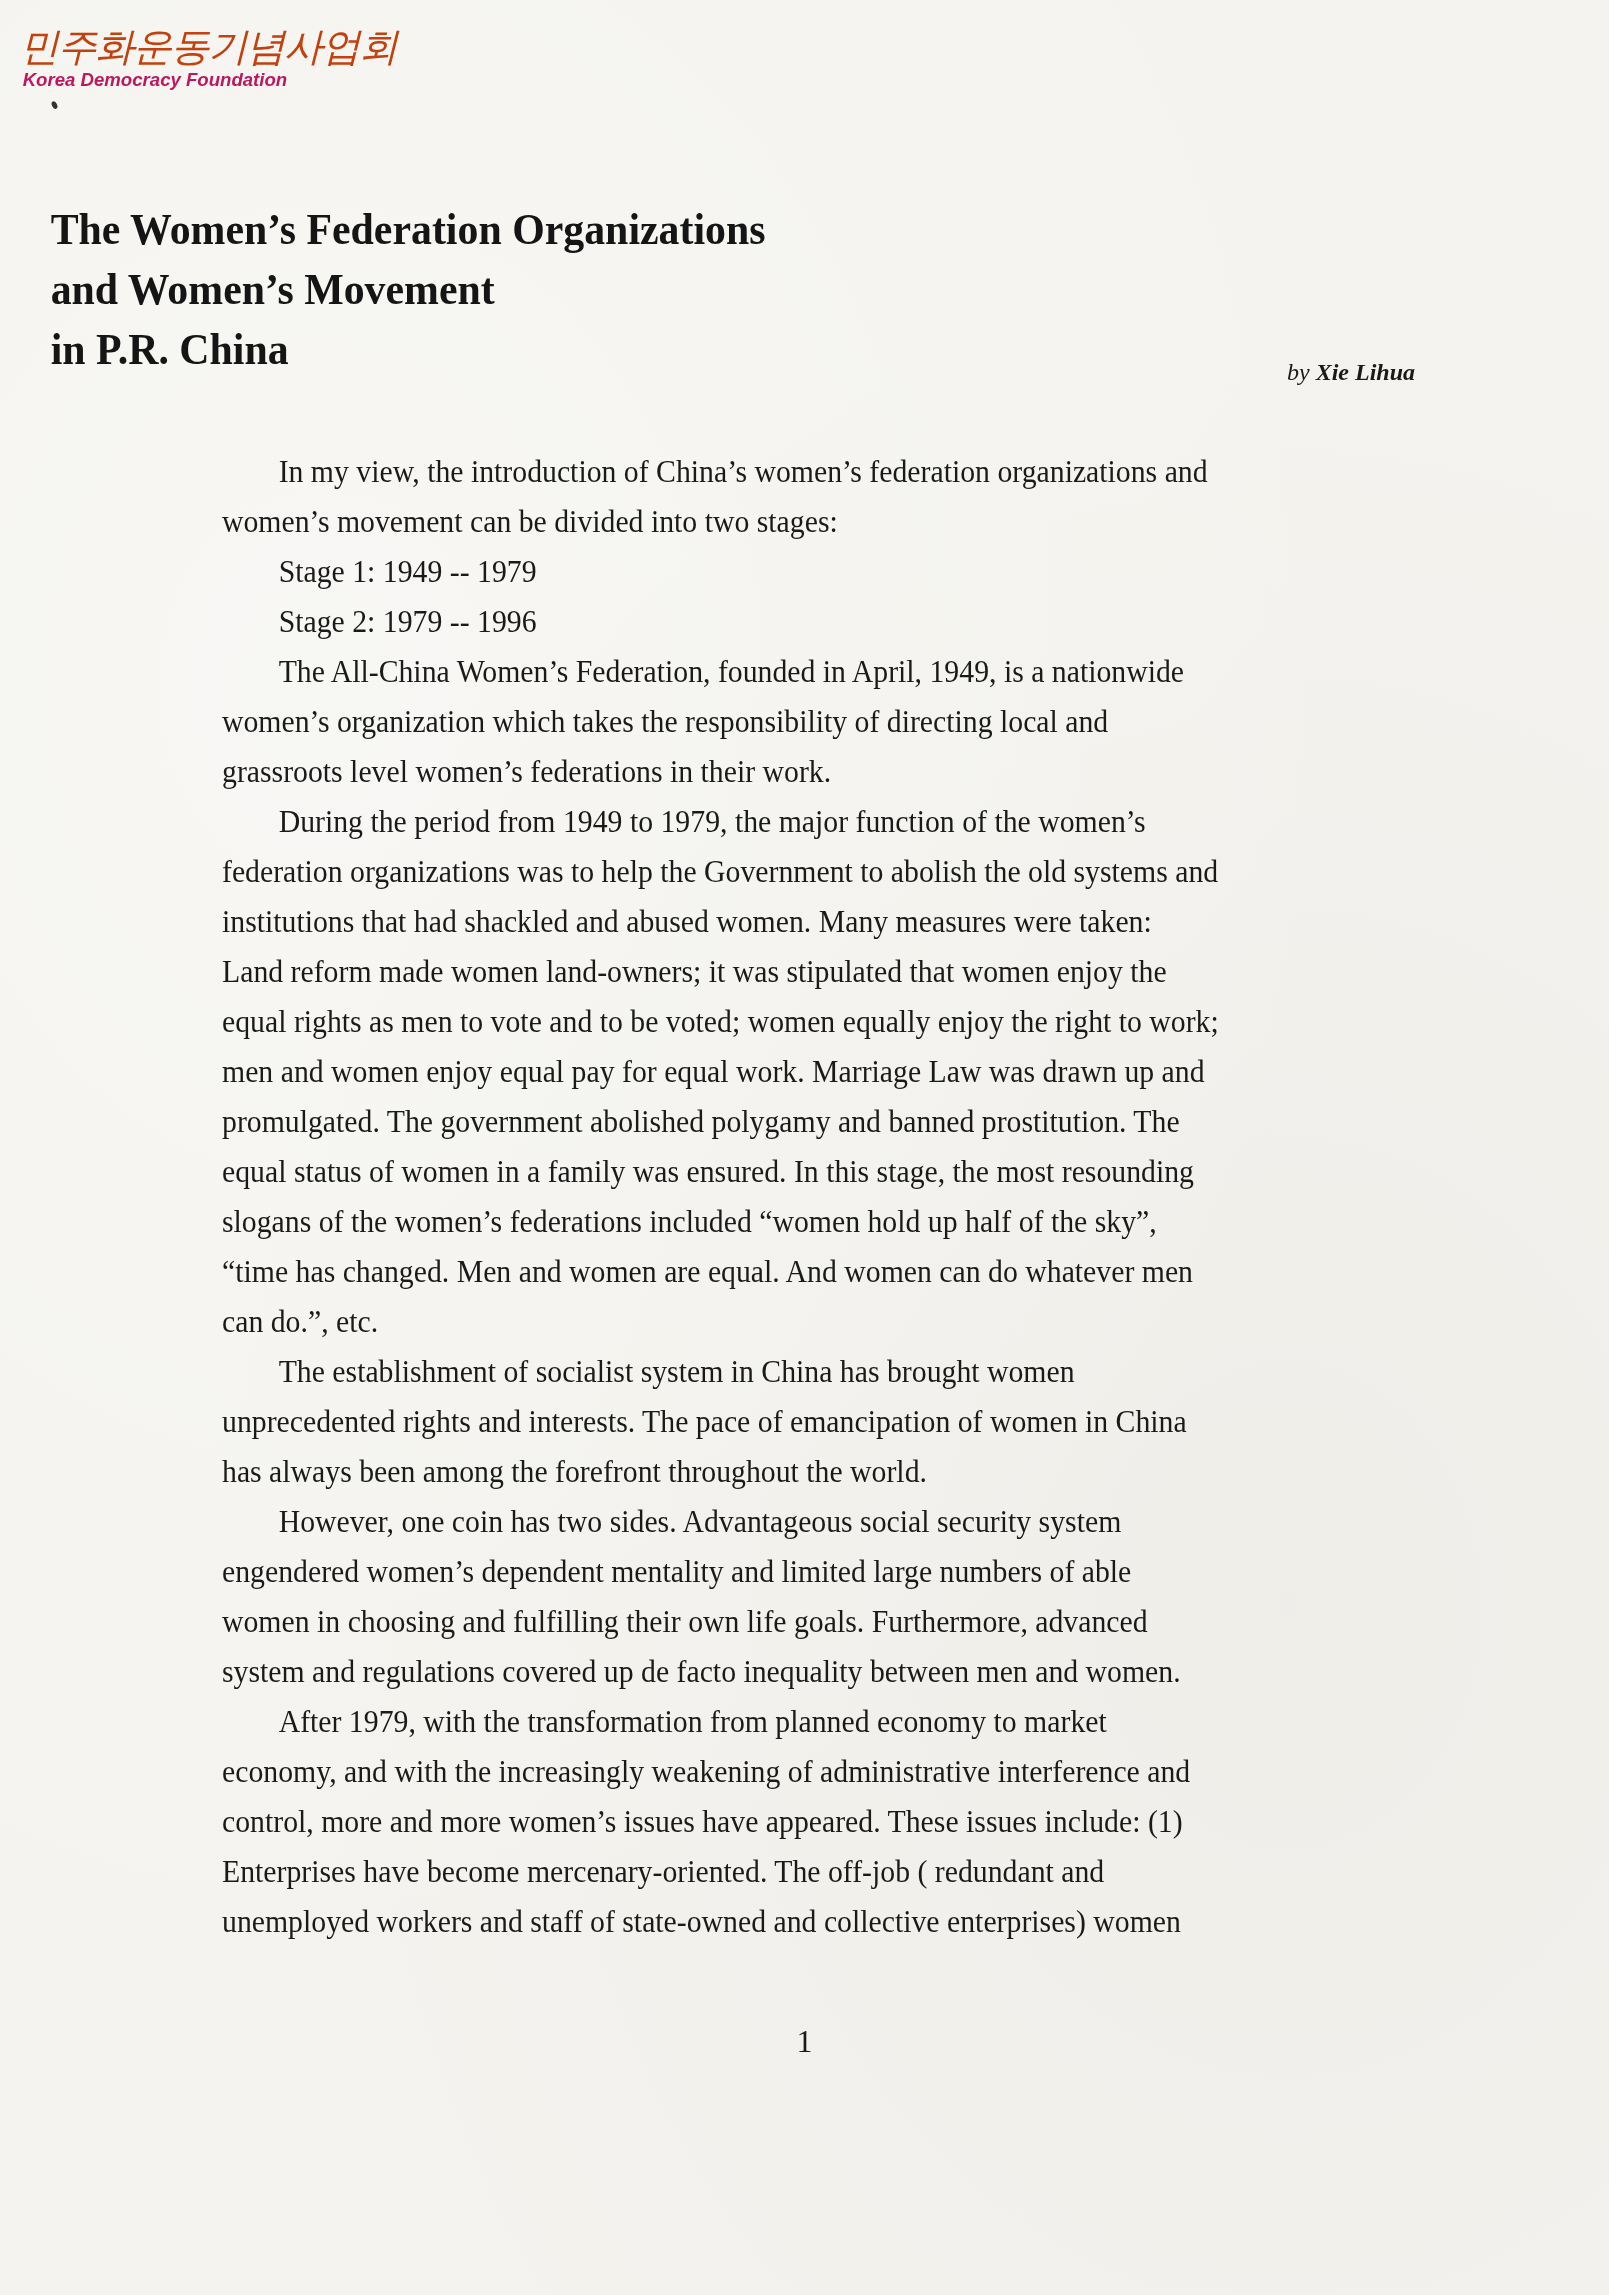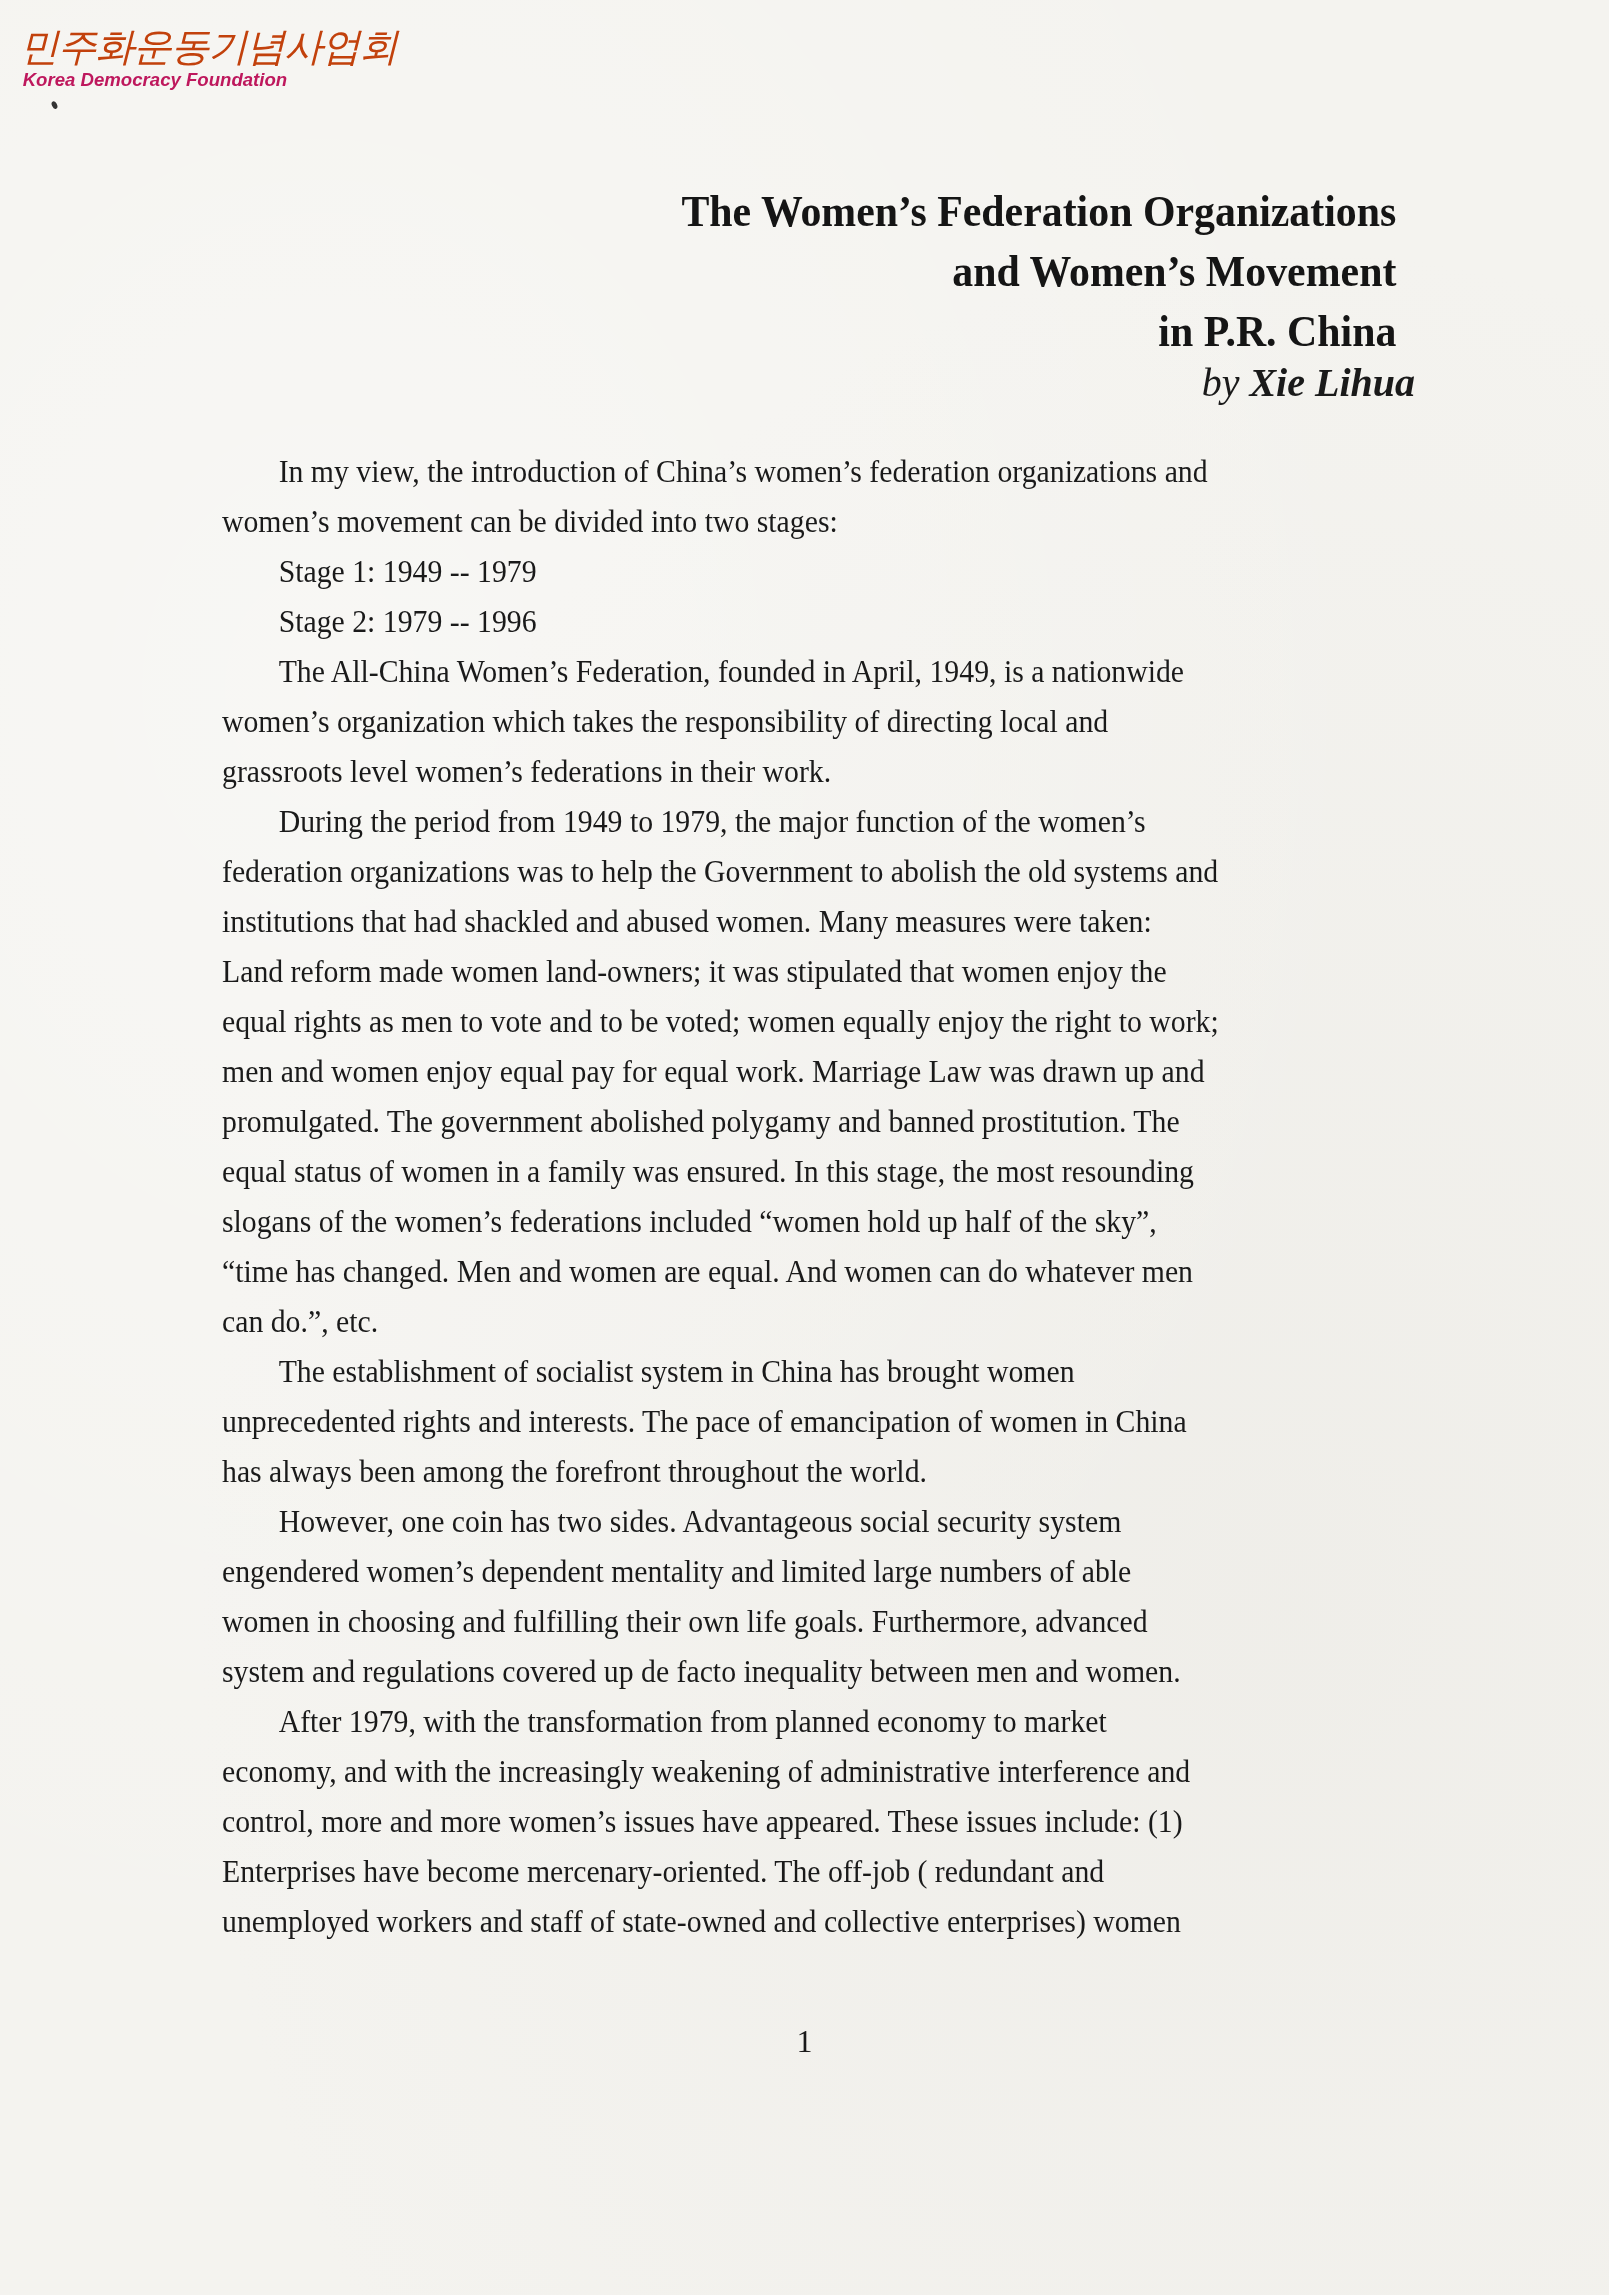--- a/index.html
+++ b/index.html
@@ -56,38 +56,38 @@
       height: 8px;
       background: #333;
       border-radius: 50%;
       transform: rotate(-25deg);
     }
     
     .title-block {
       position: absolute;
       left: 0;
       width: 1447px;
-      top: 181px;
-      text-align: right;
+      top: 199px;
+      text-align: left;
     }
     .title-line {
       font-family: "Liberation Serif", serif;
       font-weight: bold;
       font-size: 45px;
       line-height: 60px;
       color: #151515;
       transform: scaleX(0.93);
     }
     .author {
       position: absolute;
       right: 194px;
       top: 359px;
       font-family: "Liberation Serif", serif;
       font-style: italic;
-      font-size: 40px;
+      font-size: 24px;
       color: #1a1a1a;
     }
     .author .name { font-weight: bold; }
     
     .body-text {
       position: absolute;
       left: 222px;
       top: 447px;
       width: 1205px;
     }

